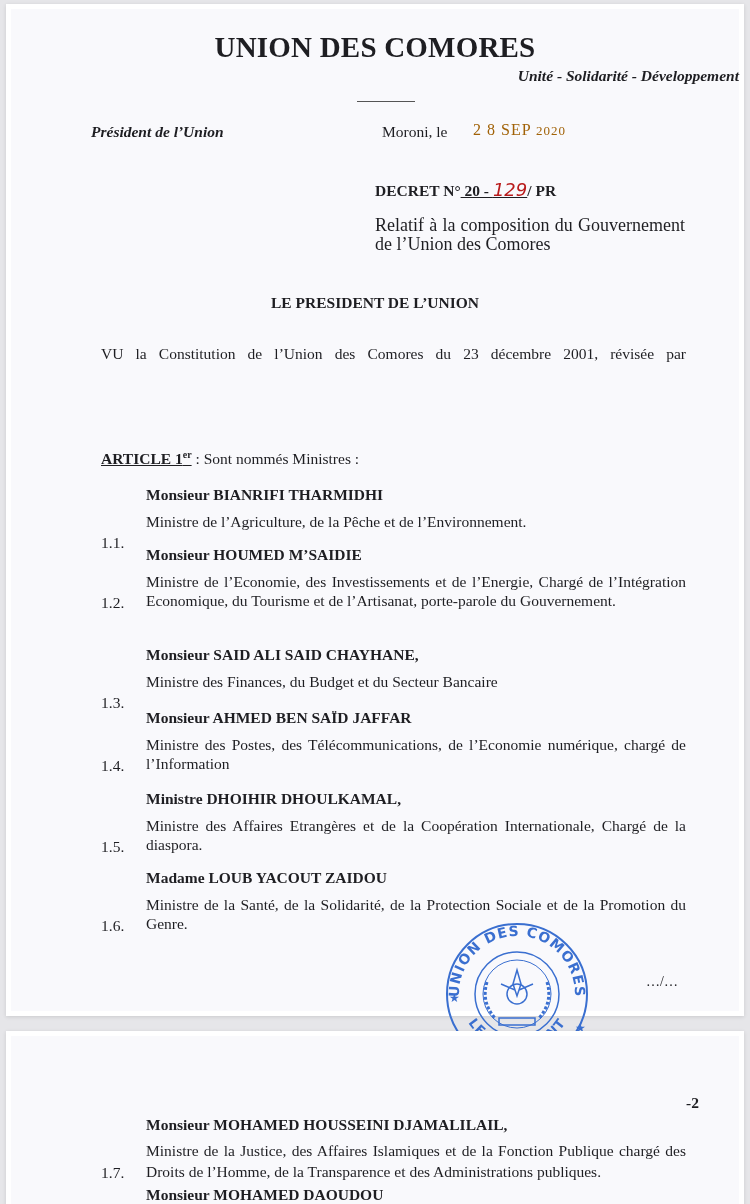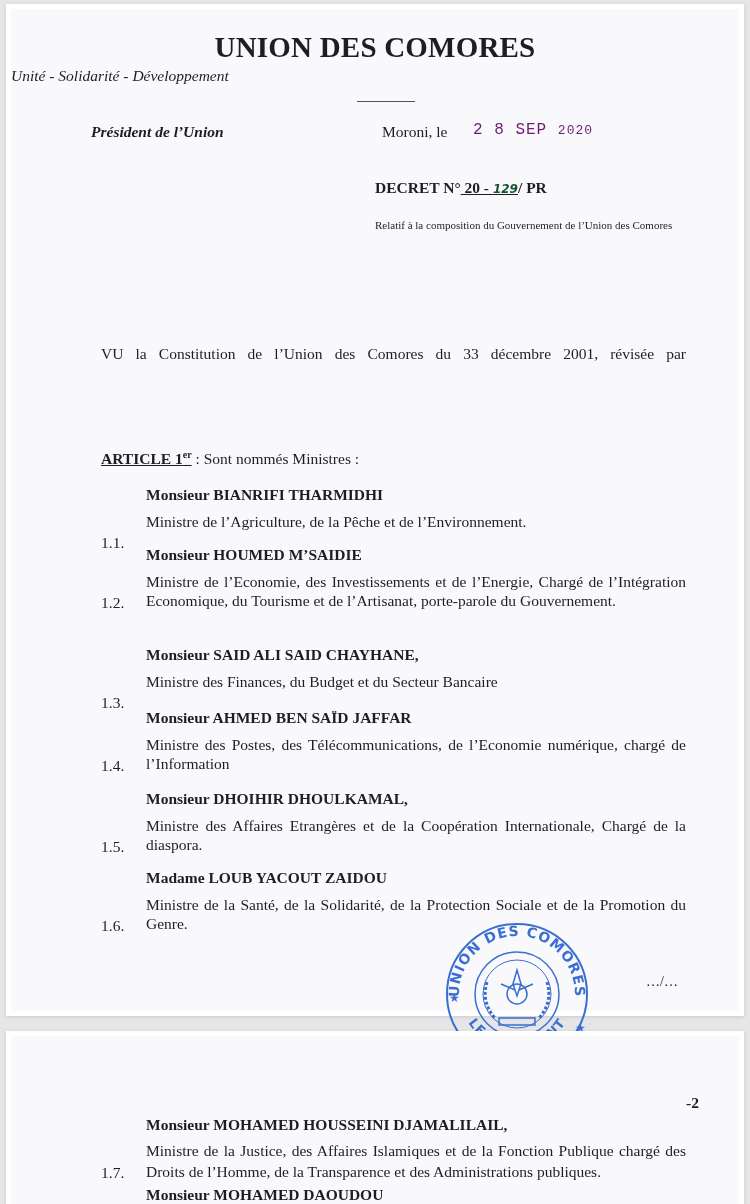--- a/index.html
+++ b/index.html
@@ -21,35 +21,35 @@
   }
   #page1 { top:4px; height:1012px; }
   #page2 { top:1031px; height:190px; }
 
   .abs { position:absolute; }
   .title {
     left:0; right:0; top:22px; text-align:center;
     font-size:29px; font-weight:bold; letter-spacing:0.2px;
   }
   .motto {
-    left:0; right:0; top:58px; text-align:left;
-    font-size:15.5px; font-style:italic; font-weight:normal;
+    left:0; right:0; top:58px; text-align:right;
+    font-size:15.5px; font-style:italic; font-weight:bold;
   }
   .rule { left:346px; top:92px; width:58px; height:1px; background:#555; }
   .president { left:80px; top:114px; font-size:15.5px; font-style:italic; font-weight:bold; }
   .place { left:371px; top:114px; font-size:15.5px; }
   .stamp-date {
-    left:462px; top:112px; font-family:Liberation Mono, monospace;
-    color:#701a75; font-size:16px; letter-spacing:1px;
+    left:462px; top:112px; font-family:Liberation Serif, serif;
+    color:#a16207; font-size:16px; letter-spacing:1px;
   }
   .stamp-date .yr { font-size:13px; }
   .decret { left:364px; top:170px; font-size:15.5px; font-weight:bold; }
   .decret .num { text-decoration:underline; }
-  .decret .hand { color:#14532d; font-style:italic; font-family:"DejaVu Sans", sans-serif; font-weight:bold; font-size:12px; }
-  .relatif { left:364px; top:207px; width:310px; font-size:11px; line-height:19px; text-align:justify; text-align-last:left; }
+  .decret .hand { color:#b91c1c; font-style:italic; font-family:"DejaVu Sans", sans-serif; font-weight:normal; font-size:18px; }
+  .relatif { left:364px; top:207px; width:310px; font-size:18px; line-height:19px; text-align:justify; text-align-last:left; }
 
   .lepres { left:0; right:0; top:285px; text-align:center; font-size:15.5px; font-weight:bold; }
   .vu { left:90px; top:335px; width:585px; font-size:15.5px; line-height:19px; }
   .vu .first { text-align:justify; text-align-last:justify; display:block; }
   .vu .second { display:block; padding-left:28px; }
   .decrete { left:0; right:0; top:396px; text-align:center; font-size:17px; font-weight:bold; }
   .article { left:90px; top:440px; font-size:15.5px; }
   .article .lab { font-weight:bold; text-decoration:underline; }
   .article sup { font-size:10px; }
 
@@ -78,22 +78,23 @@
     <div class="abs stamp-date">
       <span>2 8 SEP</span>
       <span class="yr">2020</span>
     </div>
 
     <div class="abs decret">
       <span>DECRET N°</span><span class="num"><span> 20 - </span><span class="hand">129</span></span><span>/ PR</span>
     </div>
     <div class="abs relatif">Relatif à la composition du Gouvernement de l’Union des Comores</div>
 
+    <div class="abs lepres">LE PRESIDENT DE L’UNION</div>
     <div class="abs vu">
-      <span class="first">VU  la  Constitution  de  l’Union  des  Comores  du  33  décembre  2001,  révisée  par</span>
+      <span class="first">VU  la  Constitution  de  l’Union  des  Comores  du  23  décembre  2001,  révisée  par</span>
     </div>
     <div class="abs article">
       <span class="lab"><span>ARTICLE 1</span><sup>er</sup></span><span> : Sont nommés Ministres :</span>
     </div>
 
     <div class="item" style="top:477px;">
       <span class="num">1.1.</span>
       <span class="name">Monsieur BIANRIFI THARMIDHI</span>
       <div class="role last-left">Ministre de l’Agriculture, de la Pêche et de l’Environnement.</div>
     </div>
@@ -111,21 +112,21 @@
     </div>
 
     <div class="item" style="top:700px;">
       <span class="num">1.4.</span>
       <span class="name">Monsieur AHMED BEN SAÏD JAFFAR</span>
       <div class="role last-left">Ministre des Postes, des Télécommunications, de l’Economie numérique, chargé de l’Information</div>
     </div>
 
     <div class="item" style="top:781px;">
       <span class="num">1.5.</span>
-      <span class="name">Monsieur DHOIHIR DHOULKAMAL,</span>
+      <span class="name">Ministre DHOIHIR DHOULKAMAL,</span>
       <div class="role last-left">Ministre des Affaires Etrangères et de la Coopération Internationale, Chargé de la diaspora.</div>
     </div>
 
     <div class="item" style="top:860px;">
       <span class="num">1.6.</span>
       <span class="name">Madame LOUB YACOUT ZAIDOU</span>
       <div class="role last-left">Ministre de la Santé, de la Solidarité, de la Protection Sociale et de la Promotion du Genre.</div>
     </div>
 
     <div class="abs cont">…/…</div>

